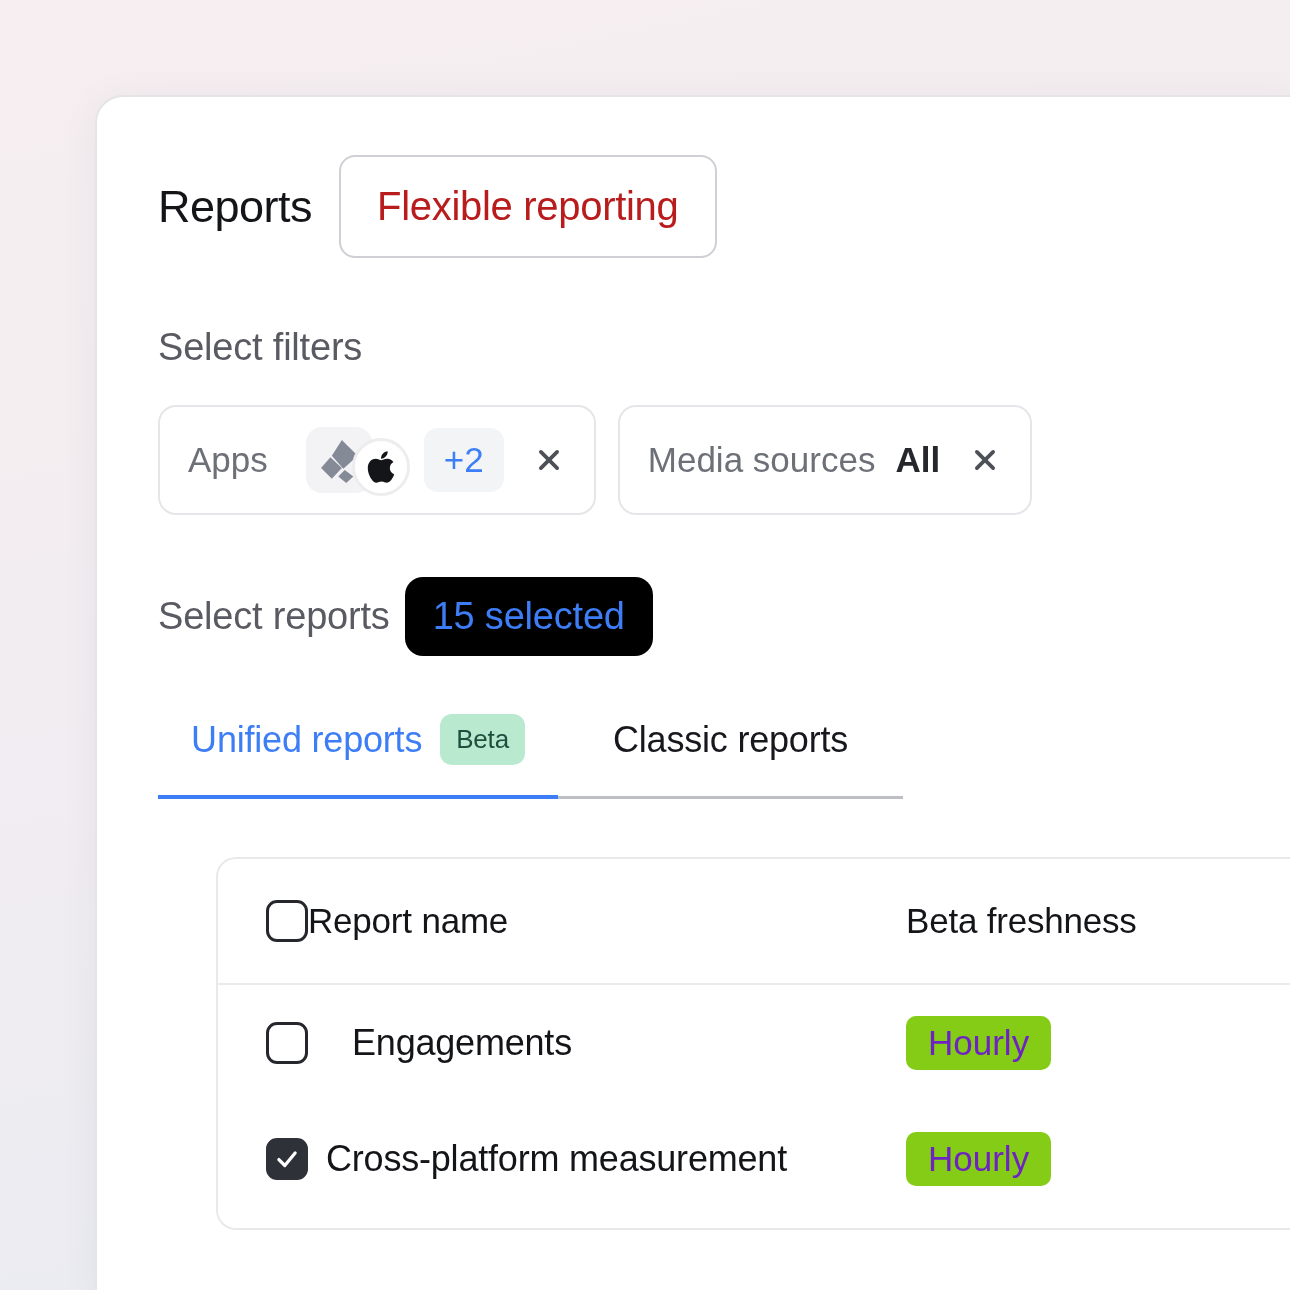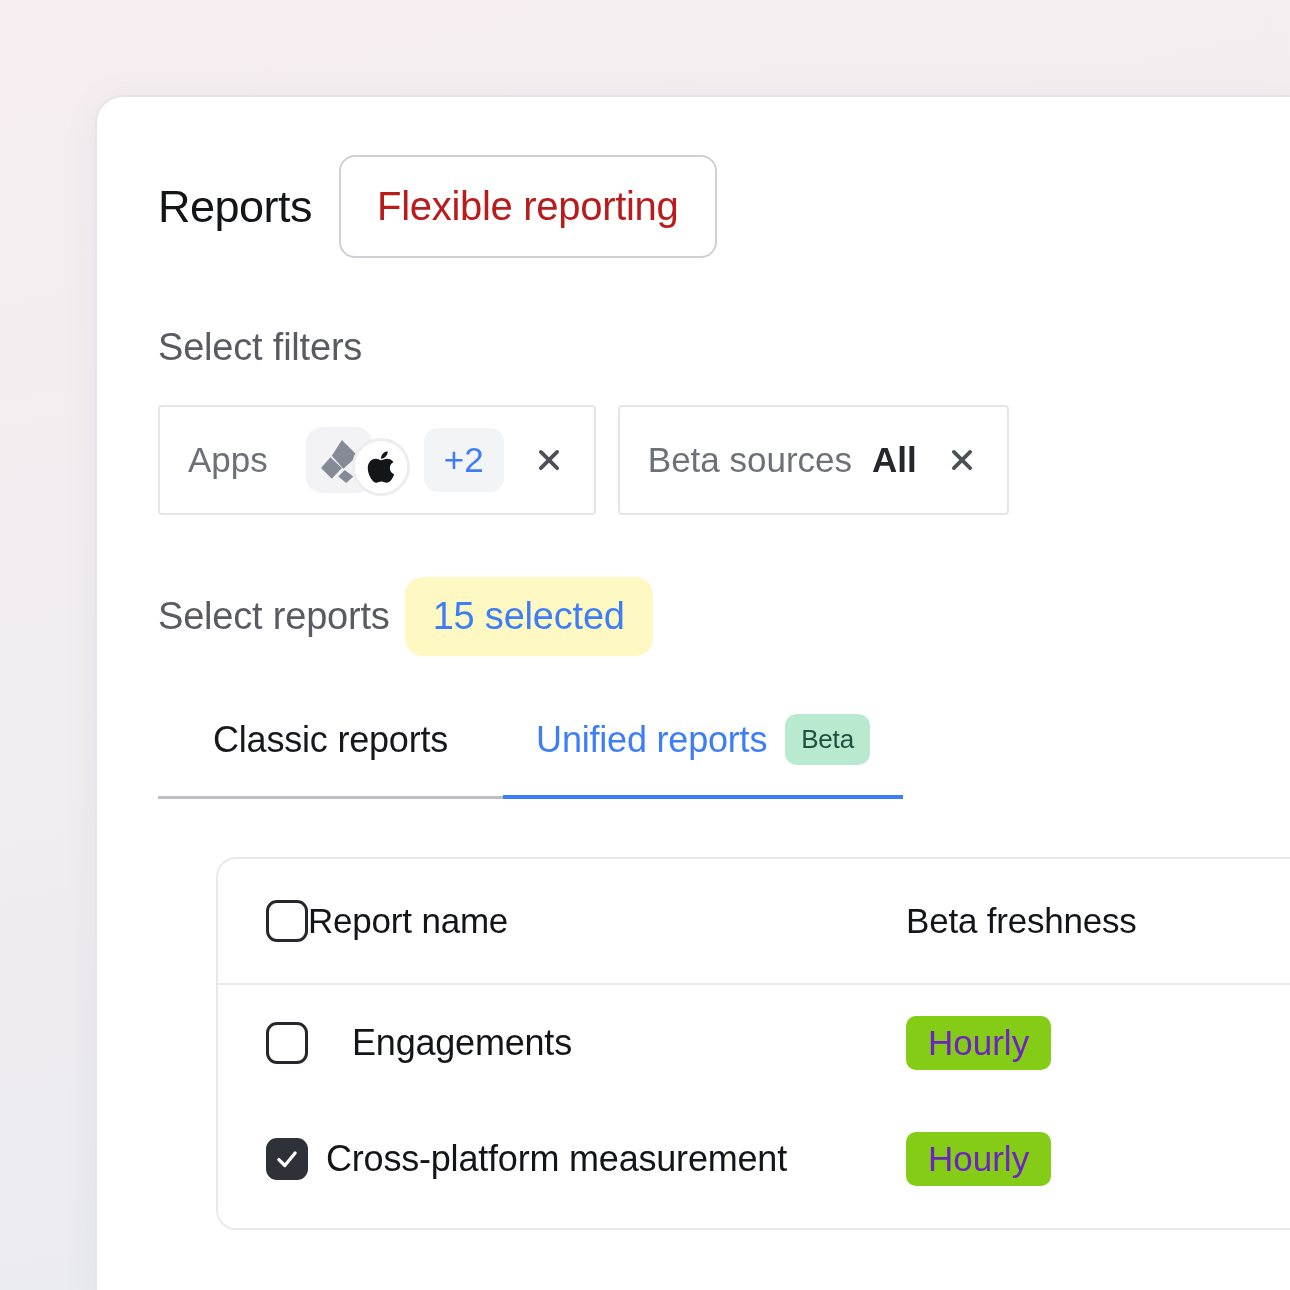--- a/index.html
+++ b/index.html
@@ -27,21 +27,21 @@
     padding: 27px 36px; font-size: 40px; font-weight: 500; color: #b91c1c;
     letter-spacing: -0.3px; cursor: pointer;
   }
   
   .section-label { font-size: 38px; font-weight: 400; color: #5a5b62; letter-spacing: -0.2px; }
   .filters-label { margin-top: 68px; }
   
   .chips { display: flex; gap: 22px; margin-top: 36px; }
   .chip {
     display: flex; align-items: center; height: 110px;
-    border: 2px solid #e5e6e9; border-radius: 4px; background: #fff;
+    border: 2px solid #e5e6e9; border-radius: 18px; background: #fff;
     padding: 0 30px 0 28px; cursor: pointer;
   }
   .chip-label { font-size: 35px; color: #6e7077; }
   .chip-value { font-size: 35px; font-weight: 700; color: #26272c; margin-left: 20px; }
   .app-tile {
     width: 66px; height: 66px; border-radius: 16px; background: #f3f3f5;
     display: flex; align-items: center; justify-content: center; margin-left: 38px; flex: none;
   }
   .apple-circle {
     width: 58px; height: 58px; border-radius: 50%; background: #fff;
@@ -50,21 +50,21 @@
   }
   .more-tile {
     height: 64px; min-width: 80px; border-radius: 14px; background: #f3f4f6;
     color: #3d7ef7; font-size: 35px; font-weight: 500;
     display: flex; align-items: center; justify-content: center; margin-left: 14px; flex: none;
   }
   .close-btn { margin-left: 30px; display: flex; align-items: center; cursor: pointer; flex: none; }
   
   .select-reports-row { display: flex; align-items: center; gap: 15px; margin-top: 62px; }
   .selected-pill {
-    background: #fef9c3; color: #3d7ef7; font-size: 38px;
+    background: #000000; color: #3d7ef7; font-size: 38px;
     padding: 18px 28px; border-radius: 18px; letter-spacing: -0.2px;
   }
   
   .tabs { display: flex; margin-top: 58px; }
   .tab {
     display: flex; align-items: center; justify-content: center; gap: 18px;
     padding-bottom: 30px; font-size: 36px; font-weight: 500; color: #17181d;
     border-bottom: 3px solid #bdbfc4; cursor: pointer; letter-spacing: -0.2px;
   }
   .tab-classic { width: 345px; }
@@ -133,43 +133,43 @@
       <span class="more-tile">+2</span>
       <span class="close-btn">
         <svg width="30" height="30" viewBox="0 0 24 24">
           <line x1="5.5" y1="5.5" x2="18.5" y2="18.5" stroke="#4e5058" stroke-width="3" stroke-linecap="round"></line>
           <line x1="18.5" y1="5.5" x2="5.5" y2="18.5" stroke="#4e5058" stroke-width="3" stroke-linecap="round"></line>
         </svg>
       </span>
     </div>
 
     <div class="chip">
-      <span class="chip-label">Beta sources</span>
+      <span class="chip-label">Media sources</span>
       <span class="chip-value">All</span>
       <span class="close-btn">
         <svg width="30" height="30" viewBox="0 0 24 24">
           <line x1="5.5" y1="5.5" x2="18.5" y2="18.5" stroke="#4e5058" stroke-width="3" stroke-linecap="round"></line>
           <line x1="18.5" y1="5.5" x2="5.5" y2="18.5" stroke="#4e5058" stroke-width="3" stroke-linecap="round"></line>
         </svg>
       </span>
     </div>
   </div>
 
   <div class="select-reports-row">
     <div class="section-label">Select reports</div>
     <span class="selected-pill">15 selected</span>
   </div>
 
   <div class="tabs">
-    <div class="tab tab-classic">
-      <span>Classic reports</span>
-    </div>
     <div class="tab tab-unified active">
       <span>Unified reports</span>
       <span class="beta-badge">Beta</span>
+    </div>
+    <div class="tab tab-classic">
+      <span>Classic reports</span>
     </div>
   </div>
 
   <div class="table">
     <div class="thead">
       <div class="col-name">
         <span class="checkbox">
           
         </span>
         <span class="col-header-label">Report name</span>

